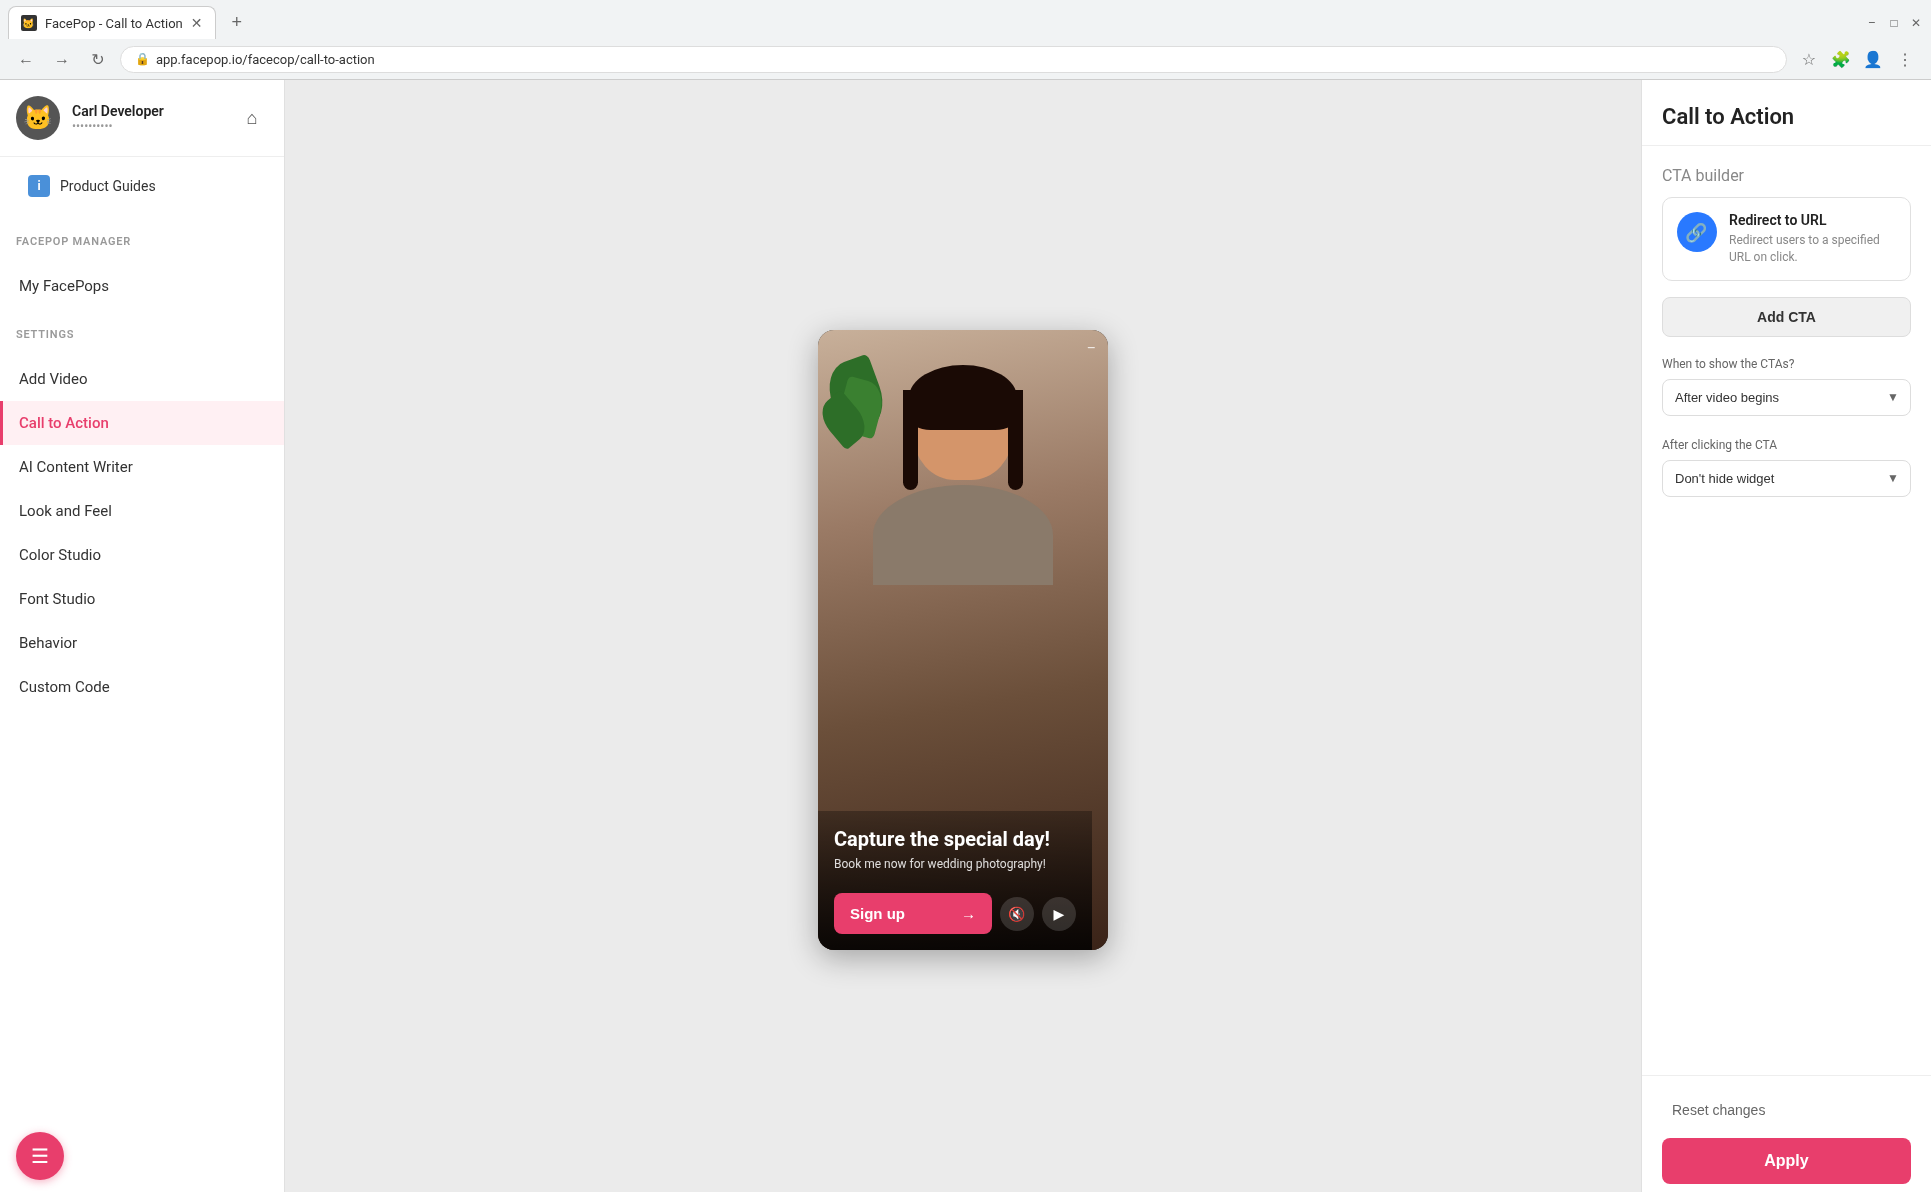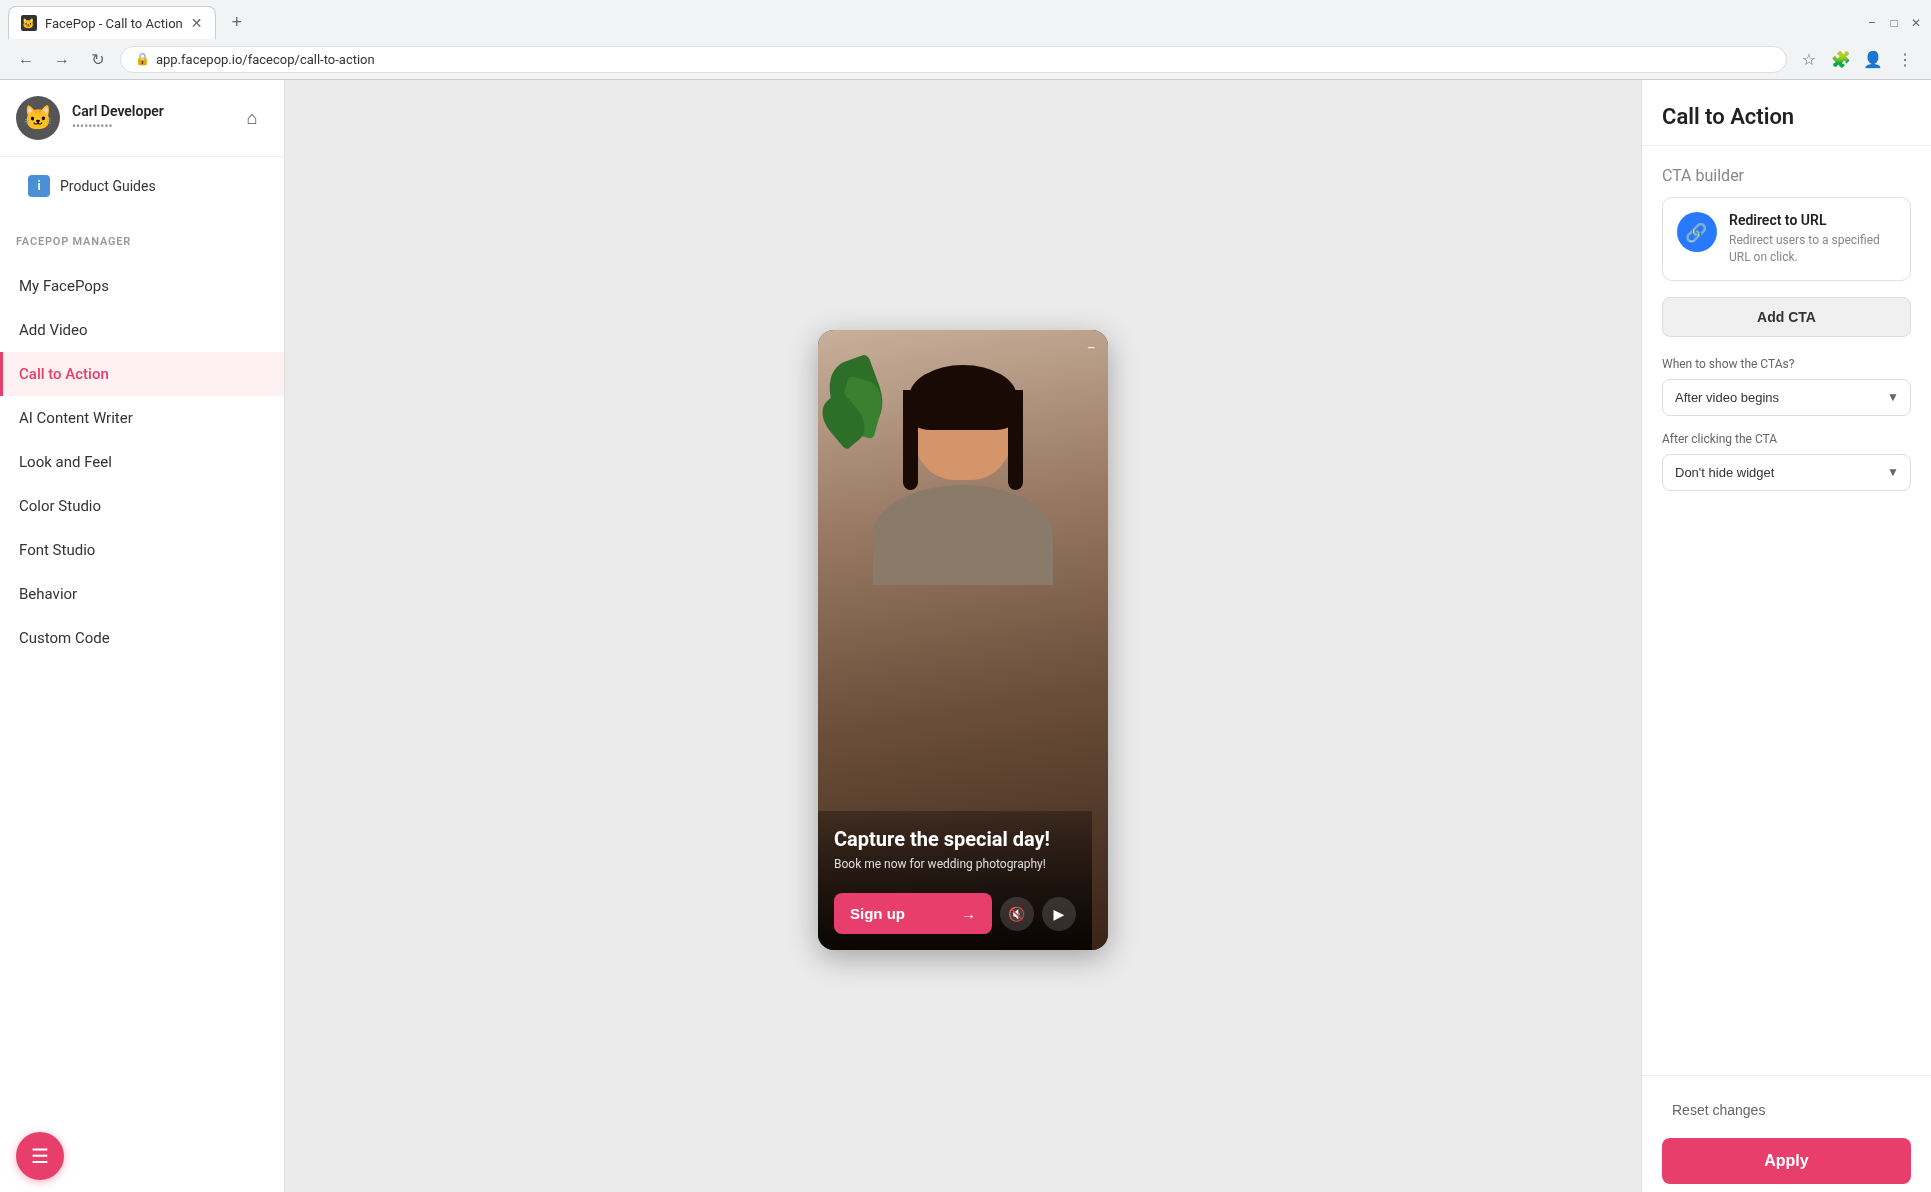--- a/index.html
+++ b/index.html
@@ -73,21 +73,21 @@
 
     .section-label { font-size: 16px; color: #888; margin-bottom: 12px; }
 
     .cta-card { border: 1px solid #e0e0e0; border-radius: 10px; padding: 14px; display: flex; align-items: flex-start; gap: 12px; margin-bottom: 16px; }
     .cta-card-icon { width: 40px; height: 40px; background: #2979ff; border-radius: 50%; display: flex; align-items: center; justify-content: center; color: white; font-size: 18px; flex-shrink: 0; }
     .cta-card-title { font-size: 14px; font-weight: 600; color: #222; margin-bottom: 4px; }
     .cta-card-desc { font-size: 12px; color: #888; line-height: 1.4; }
 
     .add-cta-btn { width: 100%; padding: 11px; background: #f0f0f0; border: 1px solid #ddd; border-radius: 8px; font-size: 14px; font-weight: 600; color: #333; cursor: pointer; text-align: center; margin-bottom: 20px; }
 
-    .form-group { margin-bottom: 16px; }
+    .form-group { margin-bottom: 22px; }
     .form-label { font-size: 12px; color: #666; margin-bottom: 8px; display: block; }
     .select-wrapper { position: relative; }
     .form-select { width: 100%; padding: 10px 36px 10px 12px; border: 1px solid #ddd; border-radius: 8px; font-size: 13px; color: #333; background: #fff; appearance: none; cursor: pointer; }
     .select-arrow { position: absolute; right: 12px; top: 50%; transform: translateY(-50%); color: #666; pointer-events: none; font-size: 12px; }
 
     .right-panel-footer { padding: 16px 20px; border-top: 1px solid #eee; }
     .reset-btn { width: 100%; padding: 10px; background: none; border: none; color: #666; font-size: 14px; cursor: pointer; margin-bottom: 10px; text-align: left; }
     .apply-btn { width: 100%; padding: 14px; background: #e83e6c; border: none; border-radius: 8px; color: white; font-size: 16px; font-weight: 600; cursor: pointer; }
   </style>
 </head>
@@ -145,20 +145,23 @@
         <span>Product Guides</span>
       </div>
 
       <div class="sidebar-section">
         <div class="sidebar-section-label">FACEPOP MANAGER</div>
       </div>
       <div class="sidebar-nav-item">
         <span>My FacePops</span>
       </div>
 
+      <div class="sidebar-section">
+        <div class="sidebar-section-label">SETTINGS</div>
+      </div>
       <div class="sidebar-nav-item">
         <span>Add Video</span>
       </div>
       <div class="sidebar-nav-item active">
         <span>Call to Action</span>
       </div>
       <div class="sidebar-nav-item">
         <span>AI Content Writer</span>
       </div>
       <div class="sidebar-nav-item">

